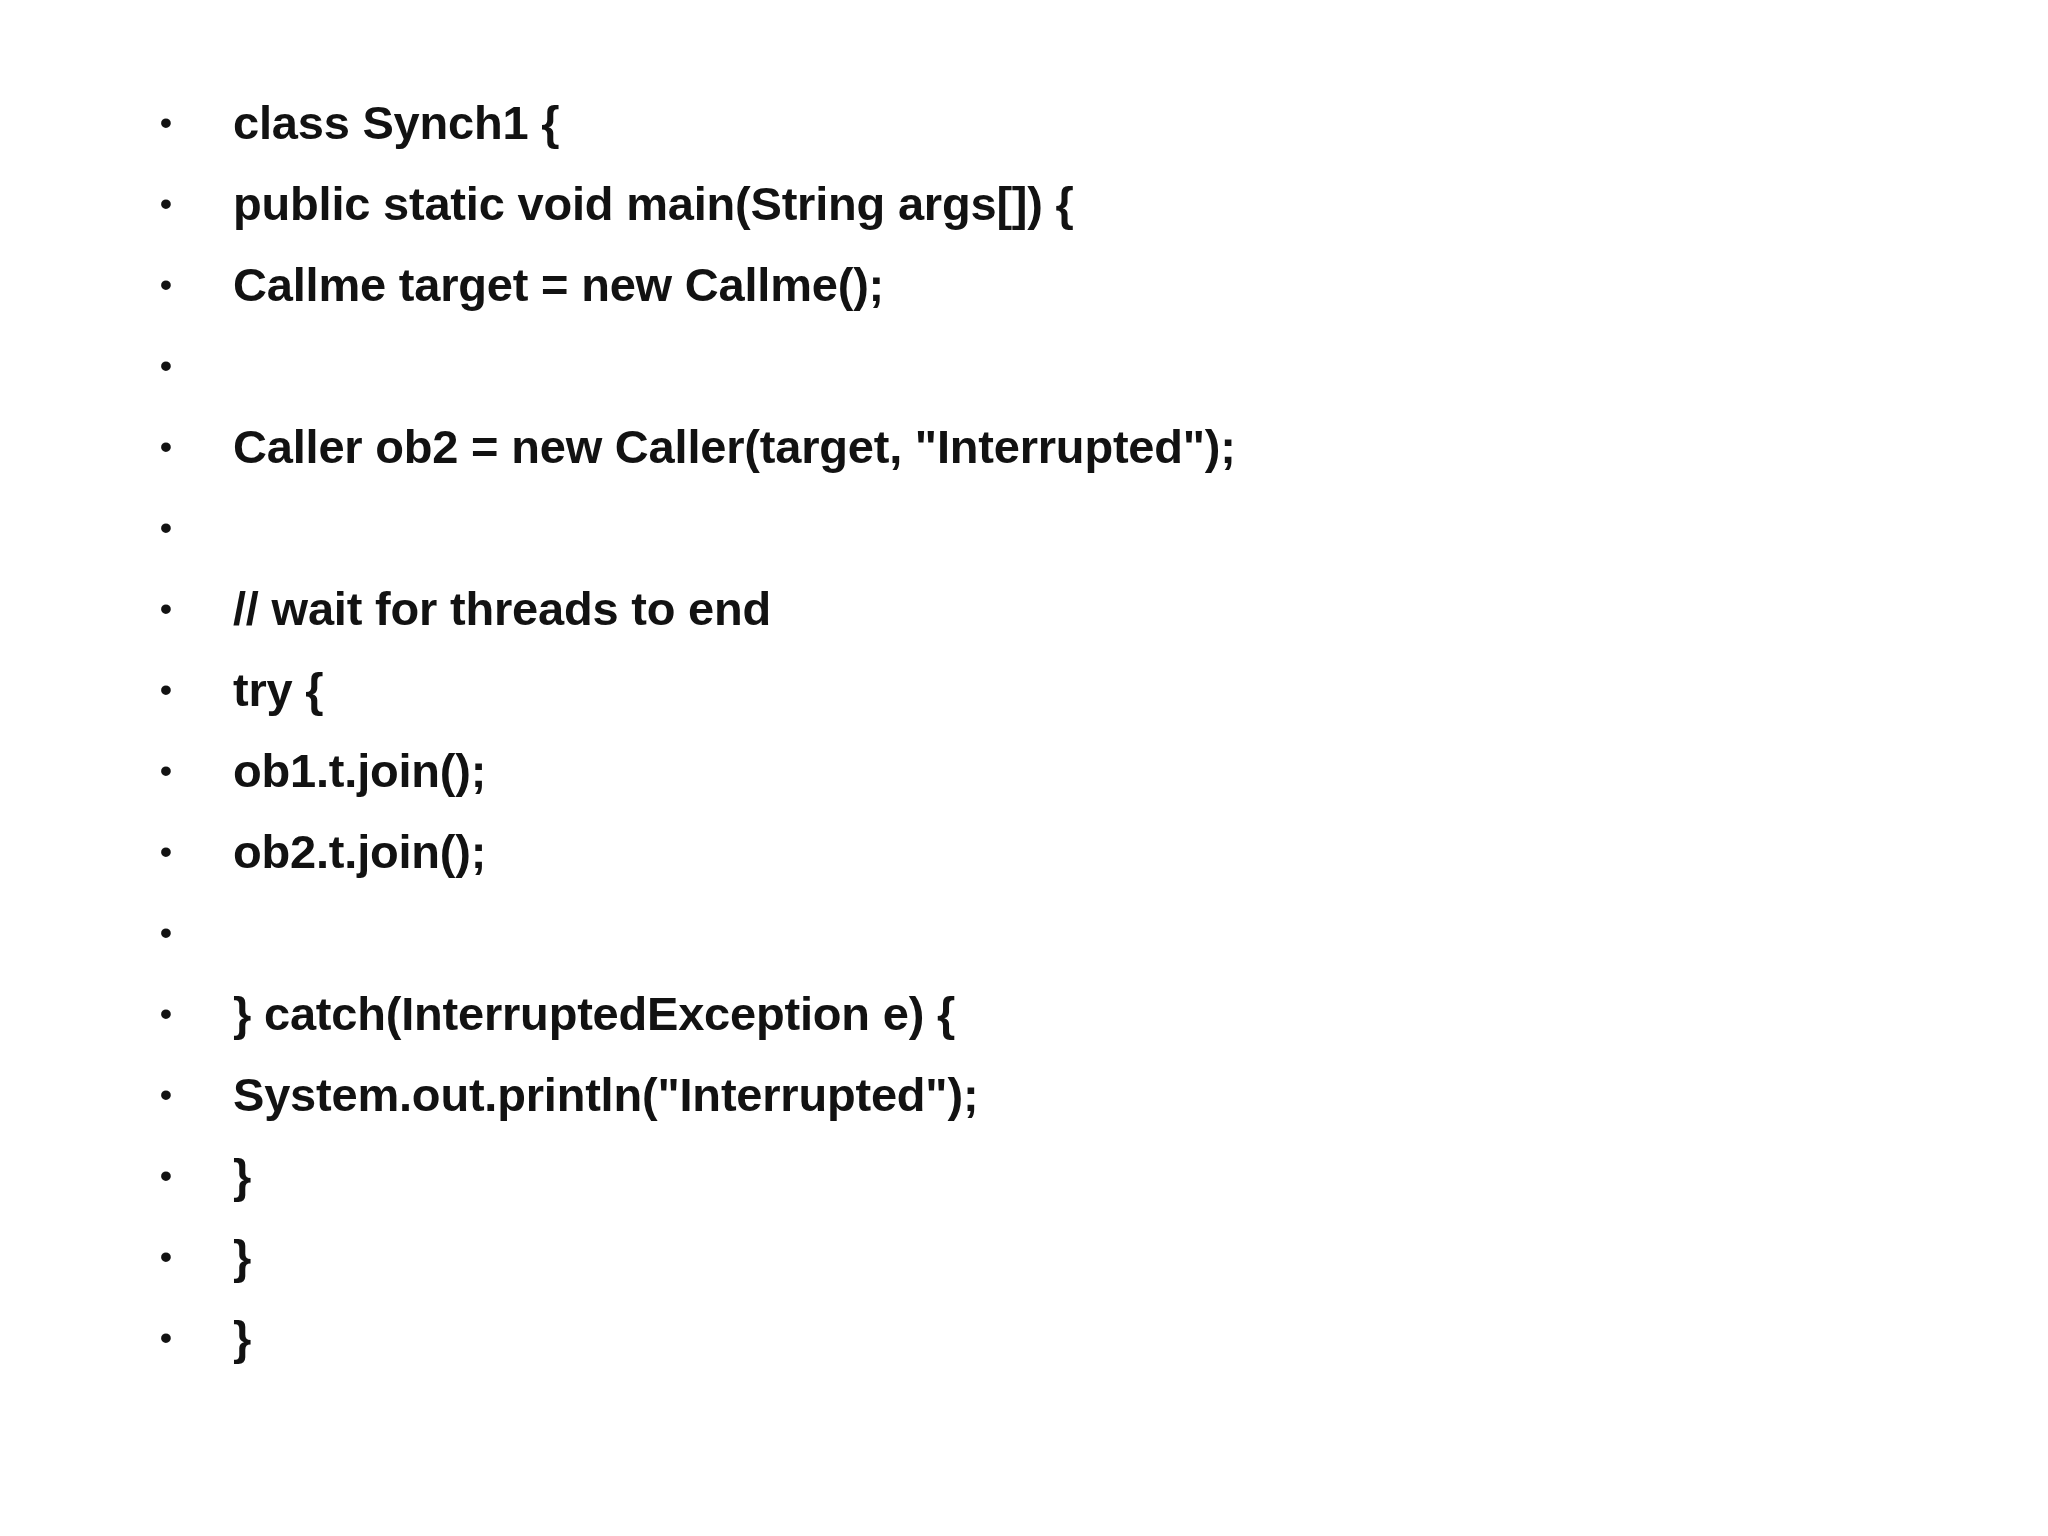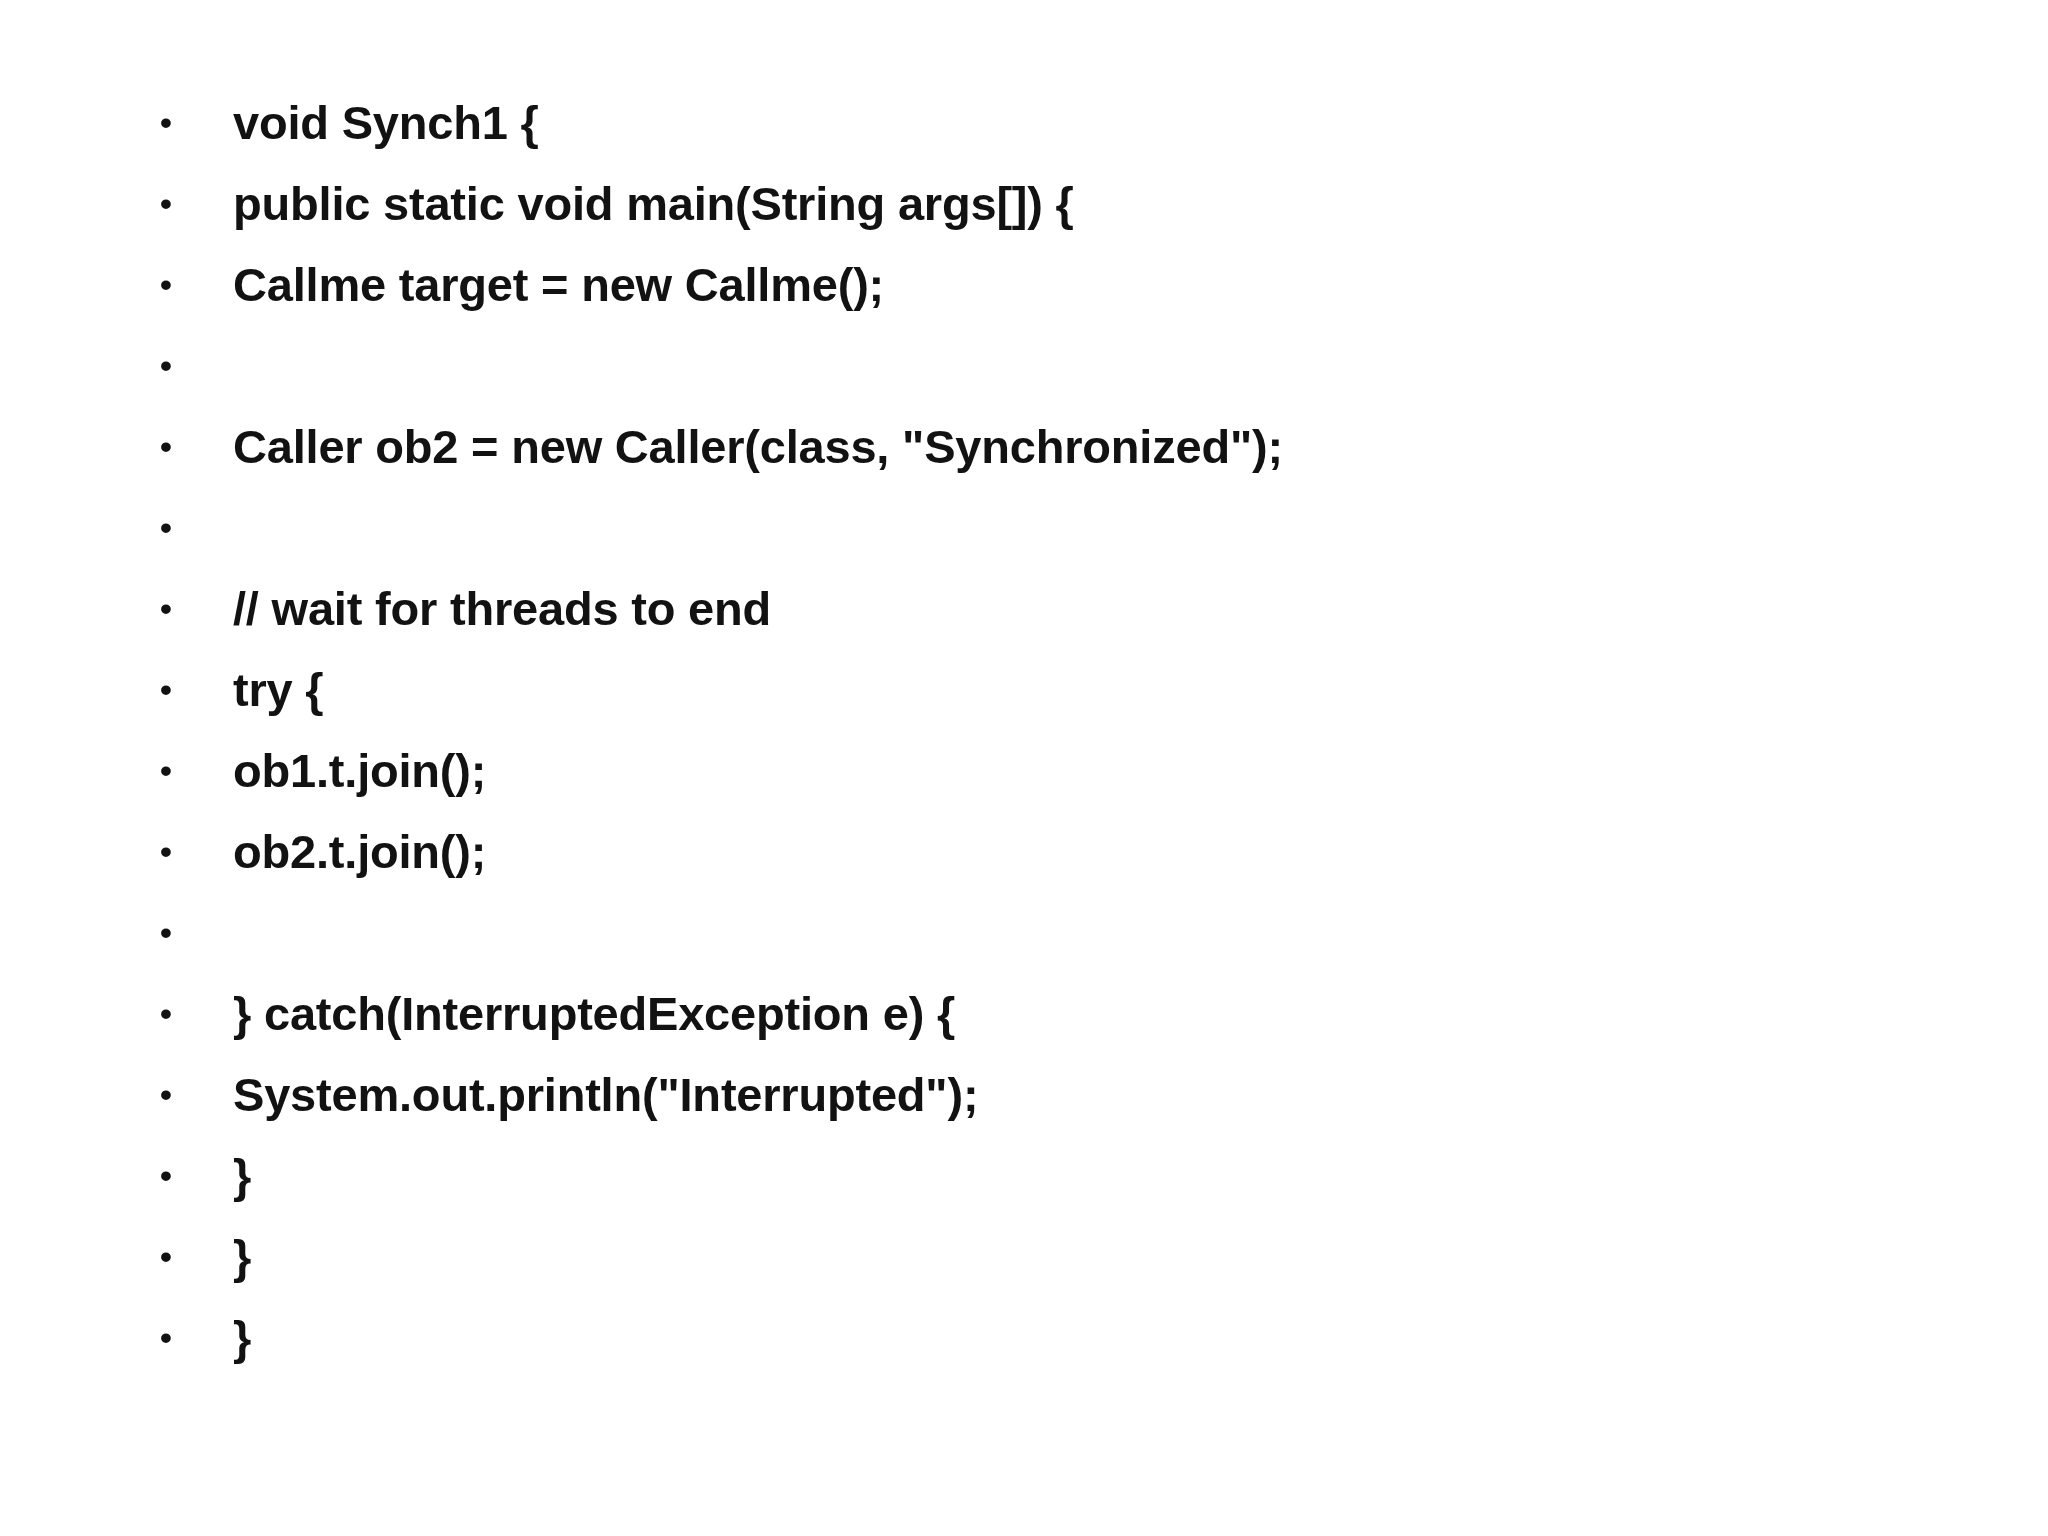--- a/index.html
+++ b/index.html
@@ -66,25 +66,25 @@
   #code-list {
     padding-top: 82px;
   }
 </style>
 </head>
 <body>
 
 <div id="slide" style="background: rgb(255, 255, 255);">
   <ul id="code-list">
 
-  <li class="code-line" style="color: rgb(18, 18, 18);"><span class="bullet-marker">•</span><span class="line-text">void Synch1 {</span></li>
+  <li class="code-line" style="color: rgb(18, 18, 18);"><span class="bullet-marker">•</span><span class="line-text">class Synch1 {</span></li>
       <li class="code-line" style="color: rgb(18, 18, 18);"><span class="bullet-marker">•</span><span class="line-text">public static void main(String args[]) {</span></li>
       <li class="code-line" style="color: rgb(18, 18, 18);"><span class="bullet-marker">•</span><span class="line-text">Callme target = new Callme();</span></li>
       <li class="code-line" style="color: rgb(18, 18, 18);"><span class="bullet-marker">•</span></li>
-      <li class="code-line" style="color: rgb(18, 18, 18);"><span class="bullet-marker">•</span><span class="line-text">Caller ob2 = new Caller(class, "Synchronized");</span></li>
+      <li class="code-line" style="color: rgb(18, 18, 18);"><span class="bullet-marker">•</span><span class="line-text">Caller ob2 = new Caller(target, "Interrupted");</span></li>
       <li class="code-line" style="color: rgb(18, 18, 18);"><span class="bullet-marker">•</span></li>
       <li class="code-line" style="color: rgb(18, 18, 18);"><span class="bullet-marker">•</span><span class="line-text">// wait for threads to end</span></li>
       <li class="code-line" style="color: rgb(18, 18, 18);"><span class="bullet-marker">•</span><span class="line-text">try {</span></li>
       <li class="code-line" style="color: rgb(18, 18, 18);"><span class="bullet-marker">•</span><span class="line-text">ob1.t.join();</span></li>
       <li class="code-line" style="color: rgb(18, 18, 18);"><span class="bullet-marker">•</span><span class="line-text">ob2.t.join();</span></li>
       <li class="code-line" style="color: rgb(18, 18, 18);"><span class="bullet-marker">•</span></li>
       <li class="code-line" style="color: rgb(18, 18, 18);"><span class="bullet-marker">•</span><span class="line-text">} catch(InterruptedException e) {</span></li>
       <li class="code-line" style="color: rgb(18, 18, 18);"><span class="bullet-marker">•</span><span class="line-text">System.out.println("Interrupted");</span></li>
       <li class="code-line" style="color: rgb(18, 18, 18);"><span class="bullet-marker">•</span><span class="line-text">}</span></li>
       <li class="code-line" style="color: rgb(18, 18, 18);"><span class="bullet-marker">•</span><span class="line-text">}</span></li>

